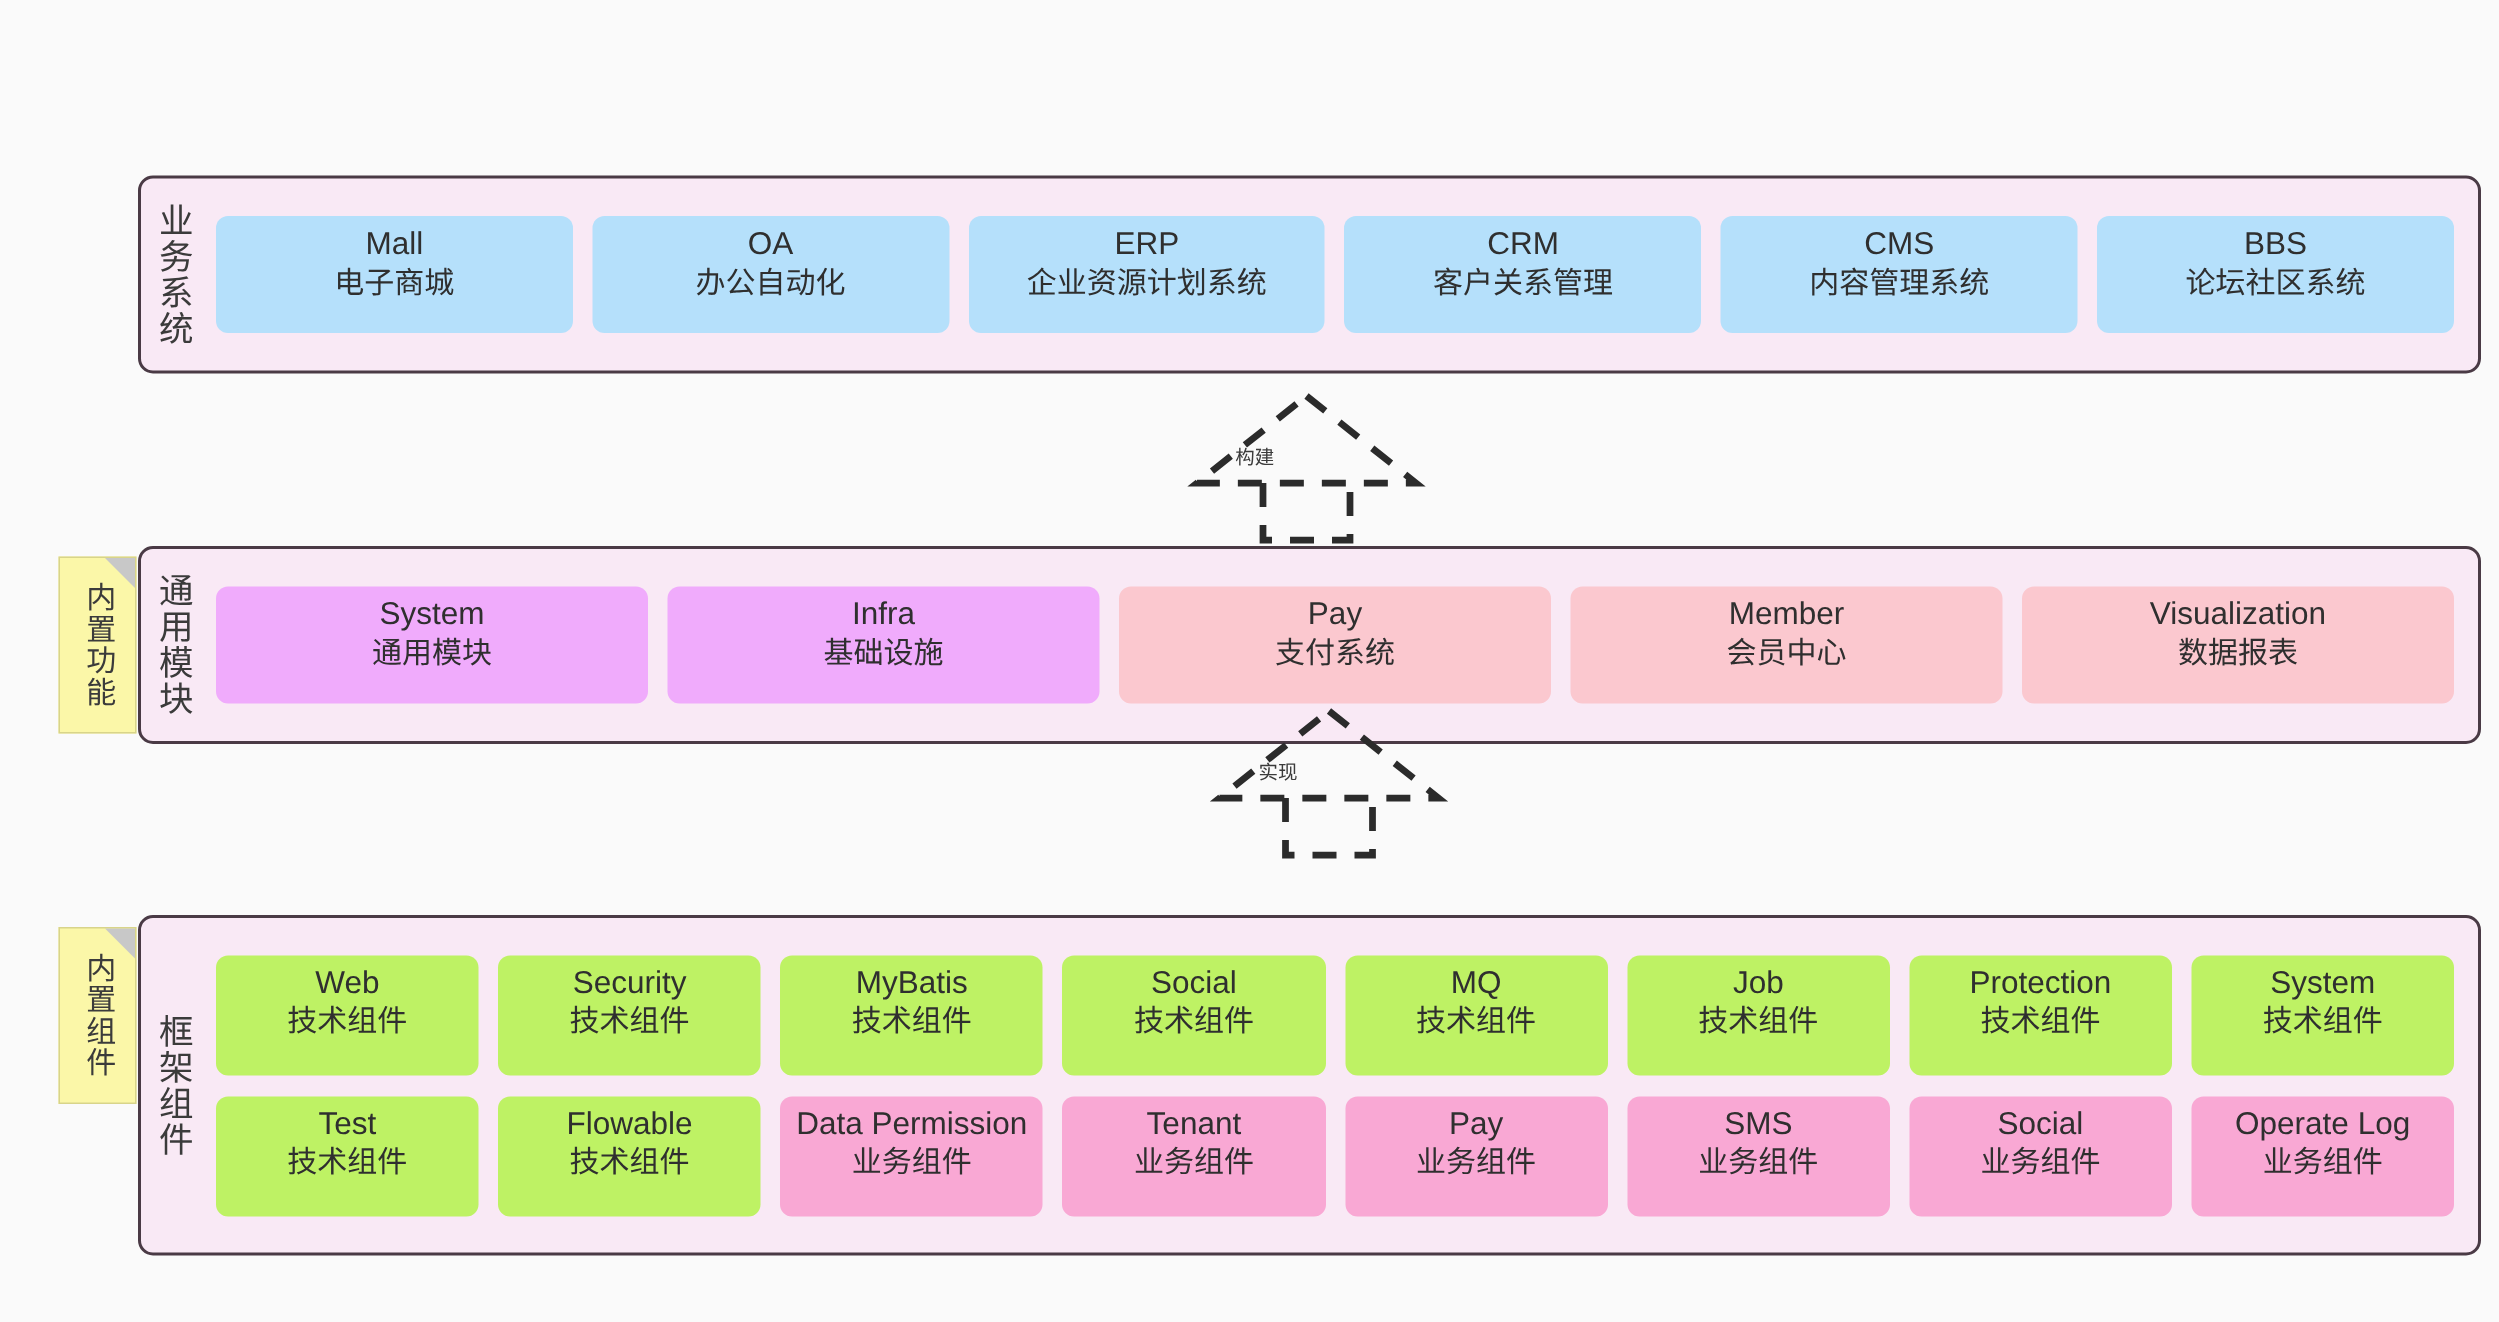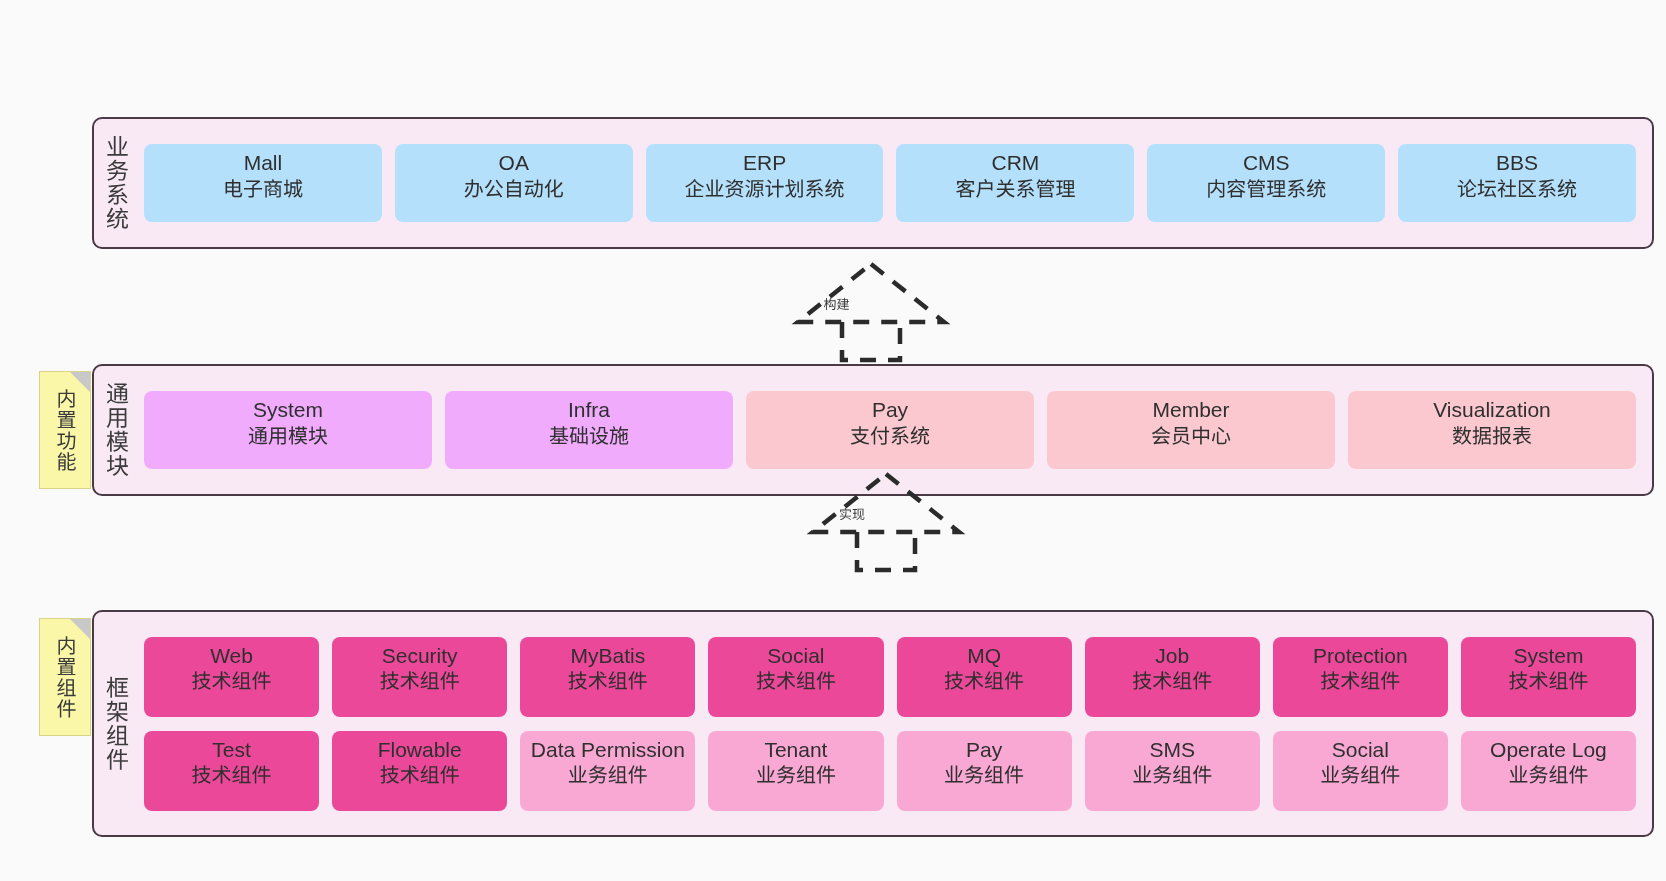--- a/index.html
+++ b/index.html
@@ -94,21 +94,21 @@
     height: 100%;
     padding: 0 16px 0 8px;
   }
   .comp-row {
     display: flex;
     align-items: stretch;
     gap: 13px;
     width: 100%;
     height: 80px;
   }
-  .cell.green-strong { background: #ec4899; height: 100%; }
+  .cell.green-strong { background: #bef264; height: 100%; }
   .cell.green-light  { background: #f9a8d4; height: 100%; }
 
   
   .note {
     position: absolute;
     box-sizing: border-box;
     width: 52px;
     background: #fbf7a8;
     border: 1px solid #d8d48a;
     display: flex;

